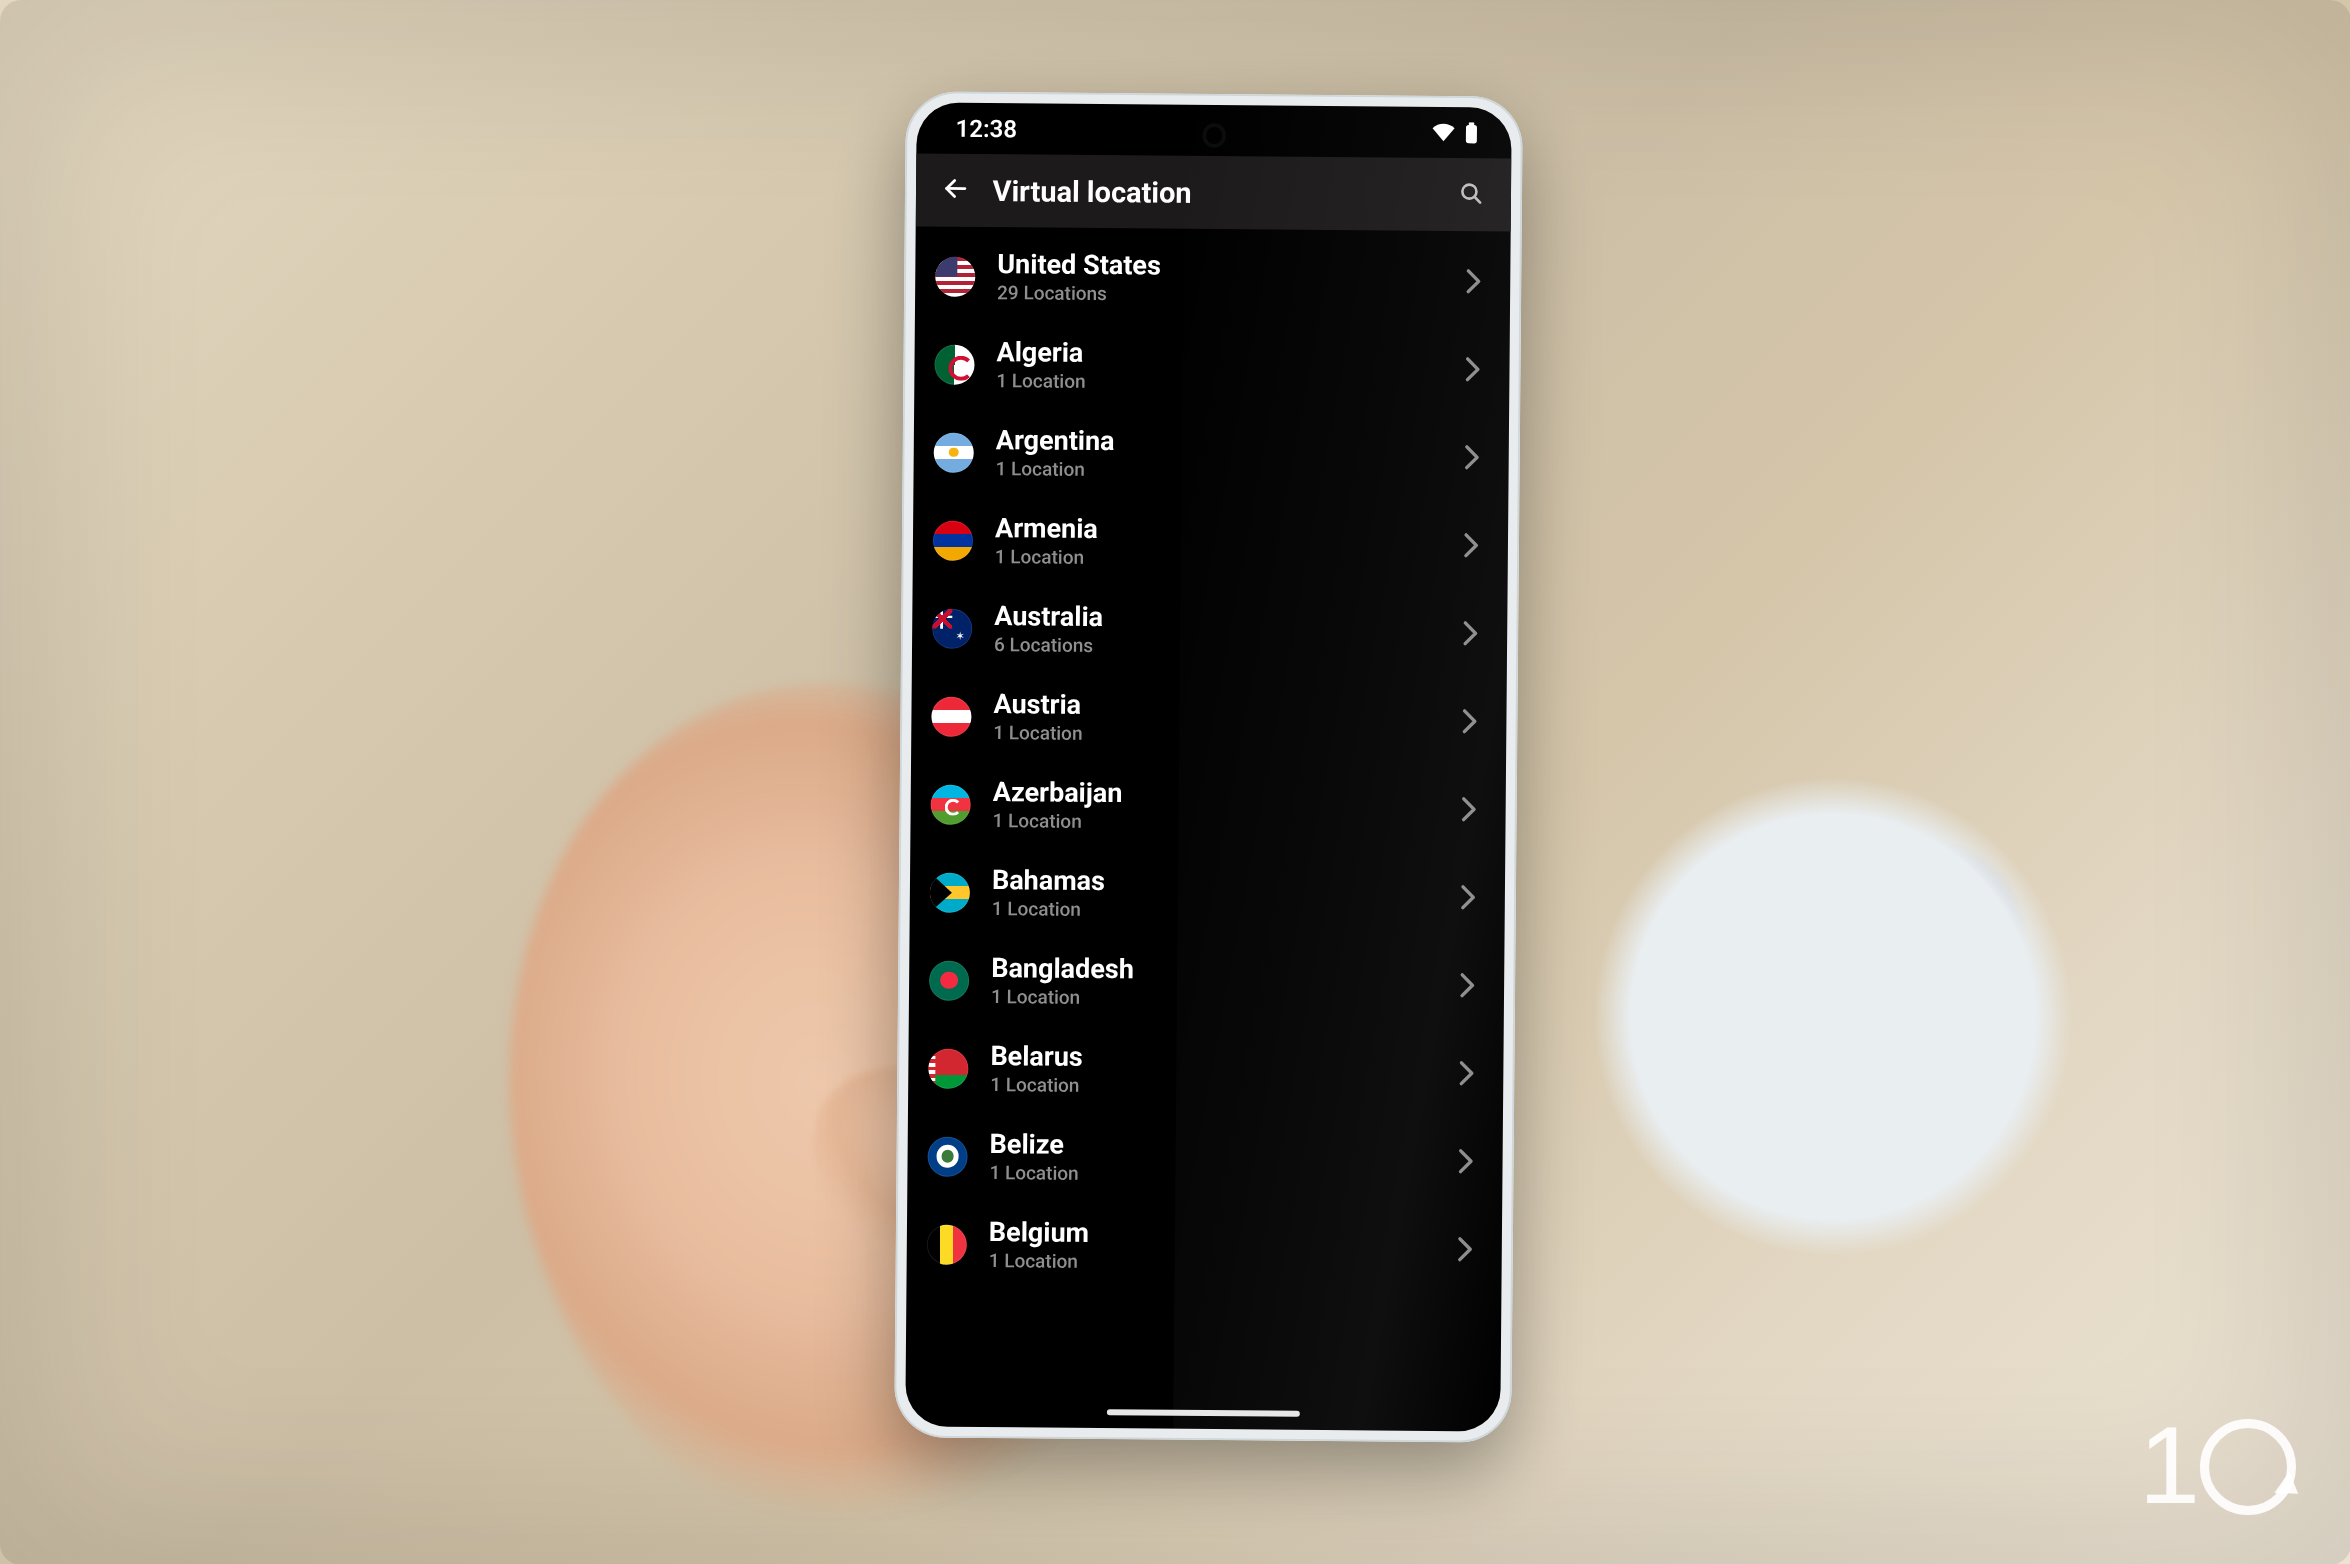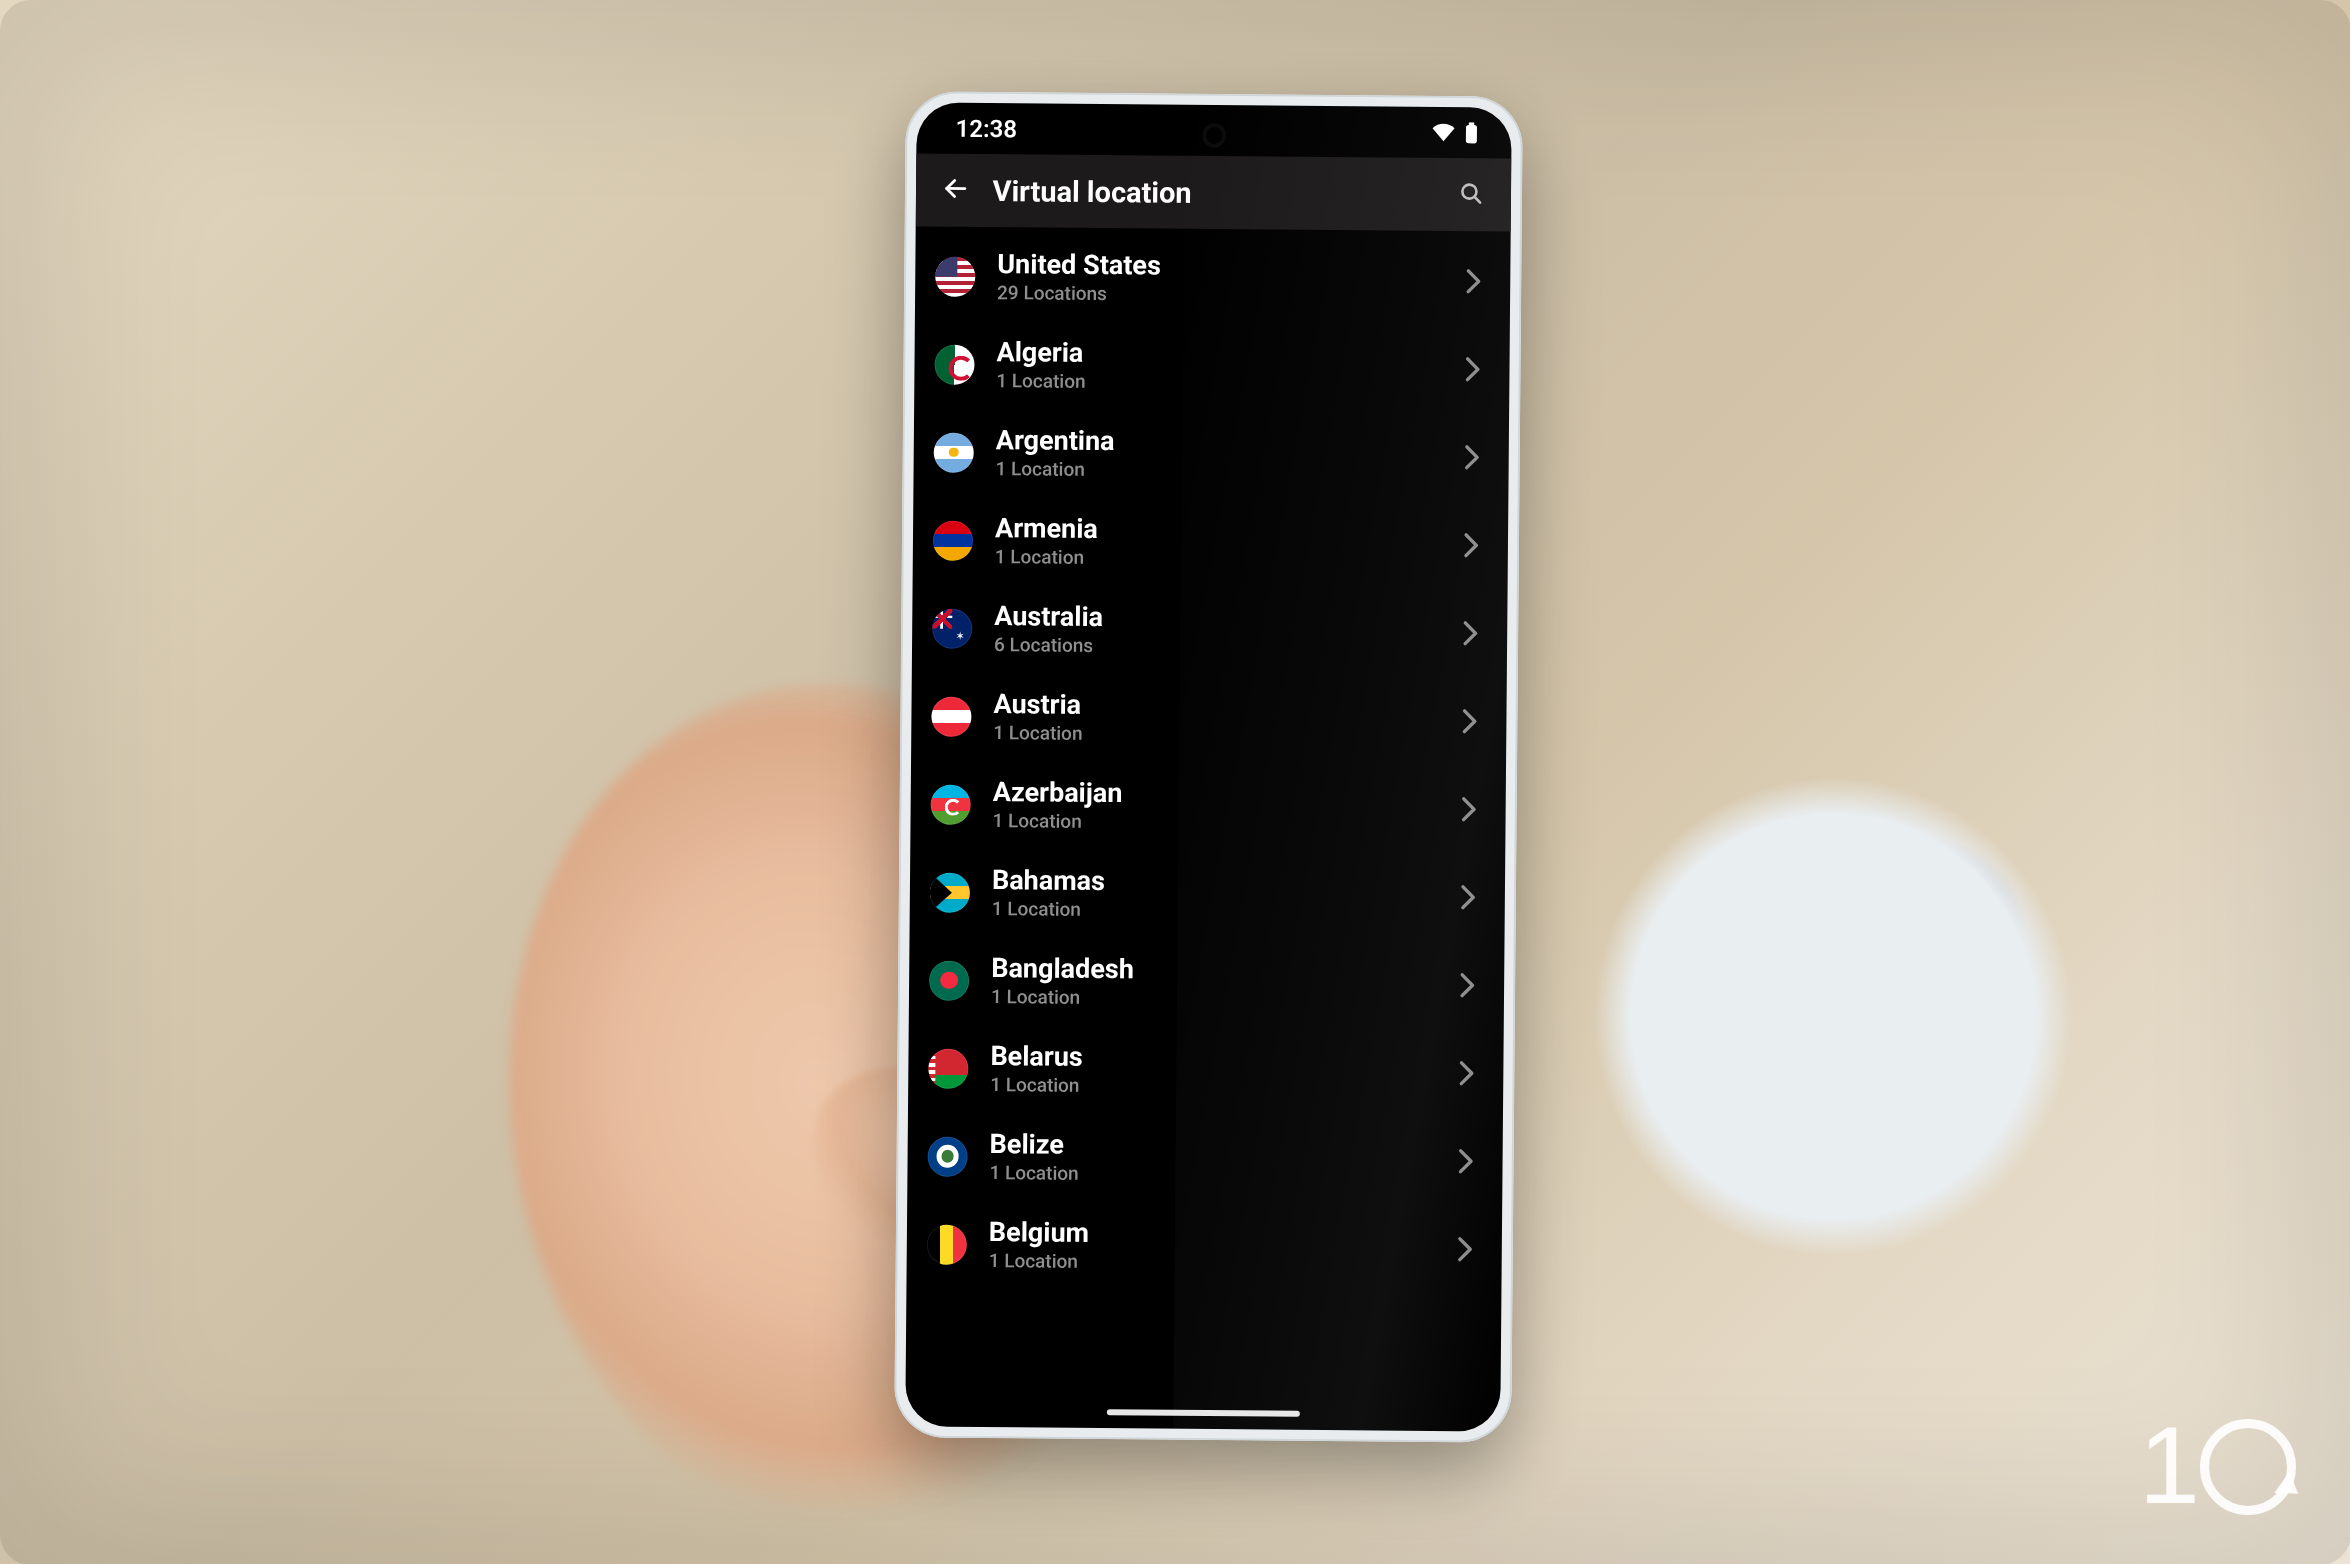--- a/index.html
+++ b/index.html
@@ -34,21 +34,21 @@
     pointer-events:none;
   }
   .vignette{
     position:absolute;inset:0;
     box-shadow:inset 0 0 165px 55px rgba(0,0,0,0.10);
     pointer-events:none;
   }
   
   .image-frame{
     position:absolute;inset:0;
-    border-radius:31px;
+    border-radius:21px;
     overflow:hidden;
   }
   .image-frame>.scene{position:absolute;inset:0;}
 
   
   .hand{
     position:absolute;
     left:514px; top:680px;
     width:698px;height:882px;
     background:radial-gradient(ellipse 60% 55% at 45% 45%,#f0c9ac 0%,#e9bd9e 45%,#dca987 75%,transparent 90%);

